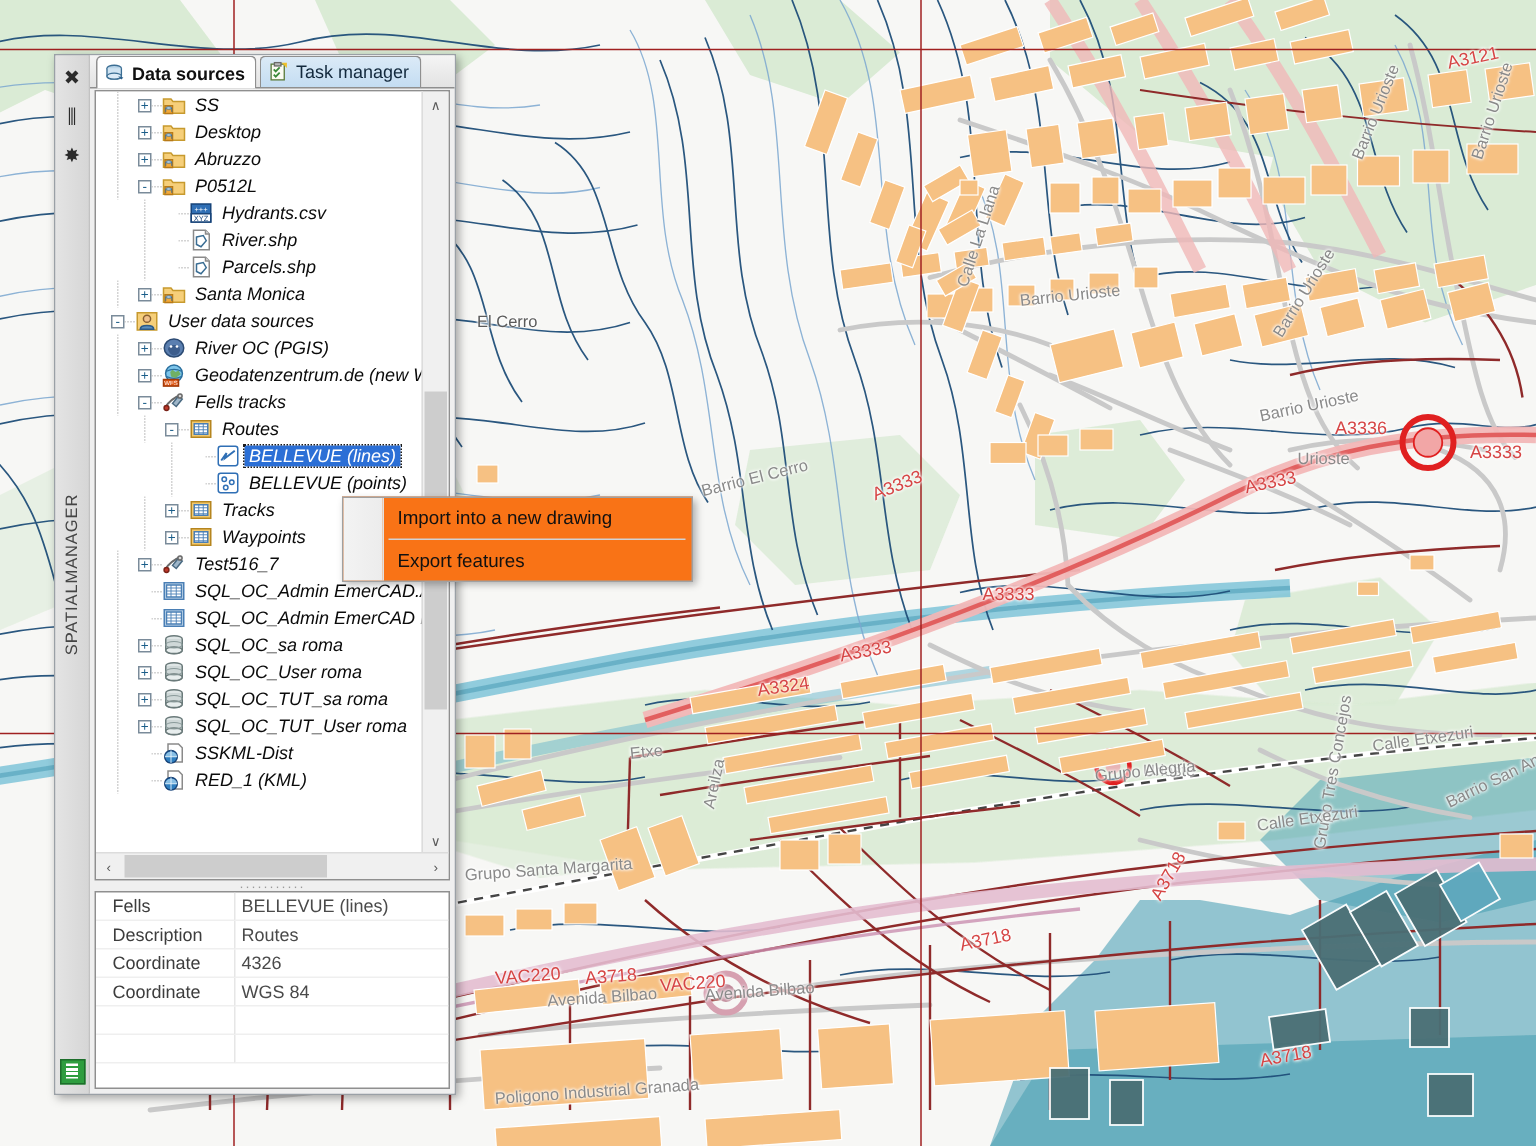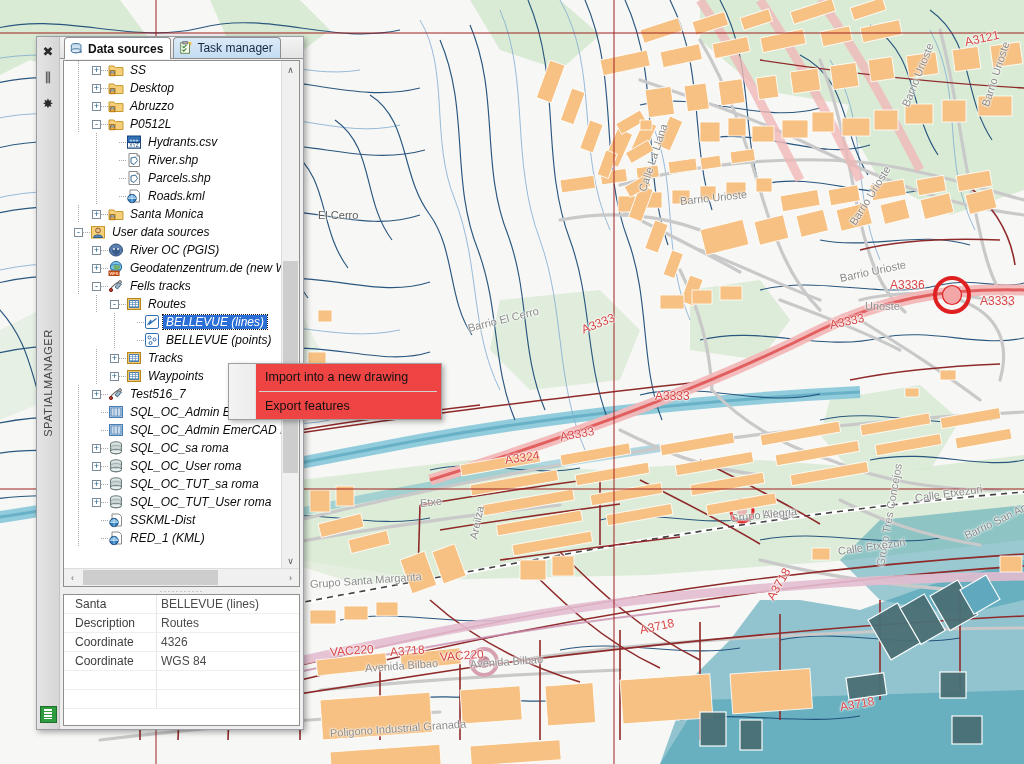--- a/index.html
+++ b/index.html
@@ -178,28 +178,27 @@
   .prow .v {
     flex:1 1 auto; padding-left: 4px;
     border-bottom: 1px solid #efefef; line-height:19px;
     color:#4a4a4a; overflow:hidden;
   }
   .prow.blank .k, .prow.blank .v { border-bottom:1px solid #efefef; }
 
   
   #ctxmenu {
     position: absolute; left: 228px; top: 331px;
-    width: 214px;
-    background: #ef4444;
+    width: 234px;
+    background: #f97316;
     border: 1px solid #a0a0a0;
     box-shadow: 2px 2px 5px rgba(0,0,0,.3);
     padding: 2px 0 2px 0;
     box-sizing: border-box;
     z-index: 40;
-    margin-top: 32px;
   }
   #ctxmenu:before {
     content:""; position:absolute; left:0; top:0; bottom:0; width:26px;
     background: linear-gradient(to right,#f3f3f3,#ececec);
     border-right:1px solid #e2e2e2;
   }
   .mi {
     position: relative; z-index: 2;
     height: 22px; line-height: 22px;
     padding-left: 36px; font-size: 12.5px; color: #111;
@@ -712,32 +711,20 @@
               <span class="exp none"></span>
               <span style="width: 7px; flex: 0 0 7px; height: 1px; background-image: linear-gradient(to right, rgb(169, 169, 169) 50%, transparent 50%); background-size: 2px 1px;"></span>
               <span class="ico"><svg width="16" height="16" viewBox="0 0 16 16">
                   <path d="M3,1.5 L11,1.5 L13.5,4 L13.5,14.5 L3,14.5 Z" fill="#ffffff" stroke="#8a8a8a"></path>
                   <path d="M11,1.5 L11,4 L13.5,4" fill="#e4e4e4" stroke="#8a8a8a"></path>
                   <path d="M5,6 L9.5,5 L11.5,8.5 L8,12.5 L5,11 Z" fill="none" stroke="#3a6d93" stroke-width="1"></path>
                 </svg></span>
               <span class="lbl">Parcels.shp</span>
             </div>
             <div class="trow">
-              <span style="width: 46px; flex: 0 0 46px; height: 18px; background-image: linear-gradient(rgb(169, 169, 169) 50%, transparent 50%); background-size: 1px 2px; background-repeat: repeat-y; background-position: 32px 0px;"></span>
-              <span class="exp none"></span>
-              <span style="width: 7px; flex: 0 0 7px; height: 1px; background-image: linear-gradient(to right, rgb(169, 169, 169) 50%, transparent 50%); background-size: 2px 1px;"></span>
-              <span class="ico"><svg width="16" height="16" viewBox="0 0 16 16">
-                  <path d="M4,2 L11,2 L13.5,4.5 L13.5,14 L4,14 Z" fill="#ffffff" stroke="#8a8a8a"></path>
-                  <circle cx="6" cy="10.5" r="4.2" fill="#2f7fc0" stroke="#17447a"></circle>
-                  <path d="M2,10.5 A4.2,4.2 0 0 1 10.2,10.5" fill="#9fd0ee" opacity="0.8"></path>
-                  <path d="M6,6.3 L6,14.7 M1.9,10.5 L10.1,10.5" stroke="#e8f4fc" stroke-width="0.6"></path>
-                </svg></span>
-              <span class="lbl">Roads.kml</span>
-            </div>
-            <div class="trow">
               <span style="width: 28px; flex: 0 0 28px; height: 18px; background-image: linear-gradient(rgb(169, 169, 169) 50%, transparent 50%); background-size: 1px 2px; background-repeat: repeat-y; background-position: 14px 0px;"></span>
               <span class="exp">+</span>
               <span style="width: 7px; flex: 0 0 7px; height: 1px; background-image: linear-gradient(to right, rgb(169, 169, 169) 50%, transparent 50%); background-size: 2px 1px;"></span>
               <span class="ico"><svg width="16" height="16" viewBox="0 0 16 16">
                   <path d="M1,4 L6,4 L7.3,5.6 L15,5.6 L15,13.5 L1,13.5 Z" fill="#f6cf7a" stroke="#c79a2e"></path>
                   <rect x="2" y="8.5" width="5" height="5.2" fill="#f2a93a" stroke="#b87a18"></rect>
                   <ellipse cx="4.5" cy="10" rx="2" ry="0.8" fill="#cfe3f2" stroke="#3a6d93" stroke-width="0.6"></ellipse>
                   <path d="M2.5,10 L2.5,12.6 M6.5,10 L6.5,12.6" stroke="#3a6d93" stroke-width="0.6"></path>
                 </svg></span>
               <span class="lbl">Santa Monica</span>
@@ -966,21 +953,21 @@
           </div>
           <div class="btn">›</div>
         </div>
       </div>
 
       <div class="splitter">···········</div>
 
       <div class="propwrap">
         <div id="proprows">
             <div class="prow">
-              <div class="k">Santa</div>
+              <div class="k">Fells</div>
               <div class="v">BELLEVUE (lines)</div>
             </div>
             <div class="prow">
               <div class="k">Description</div>
               <div class="v">Routes</div>
             </div>
             <div class="prow">
               <div class="k">Coordinate code</div>
               <div class="v">4326</div>
             </div>

